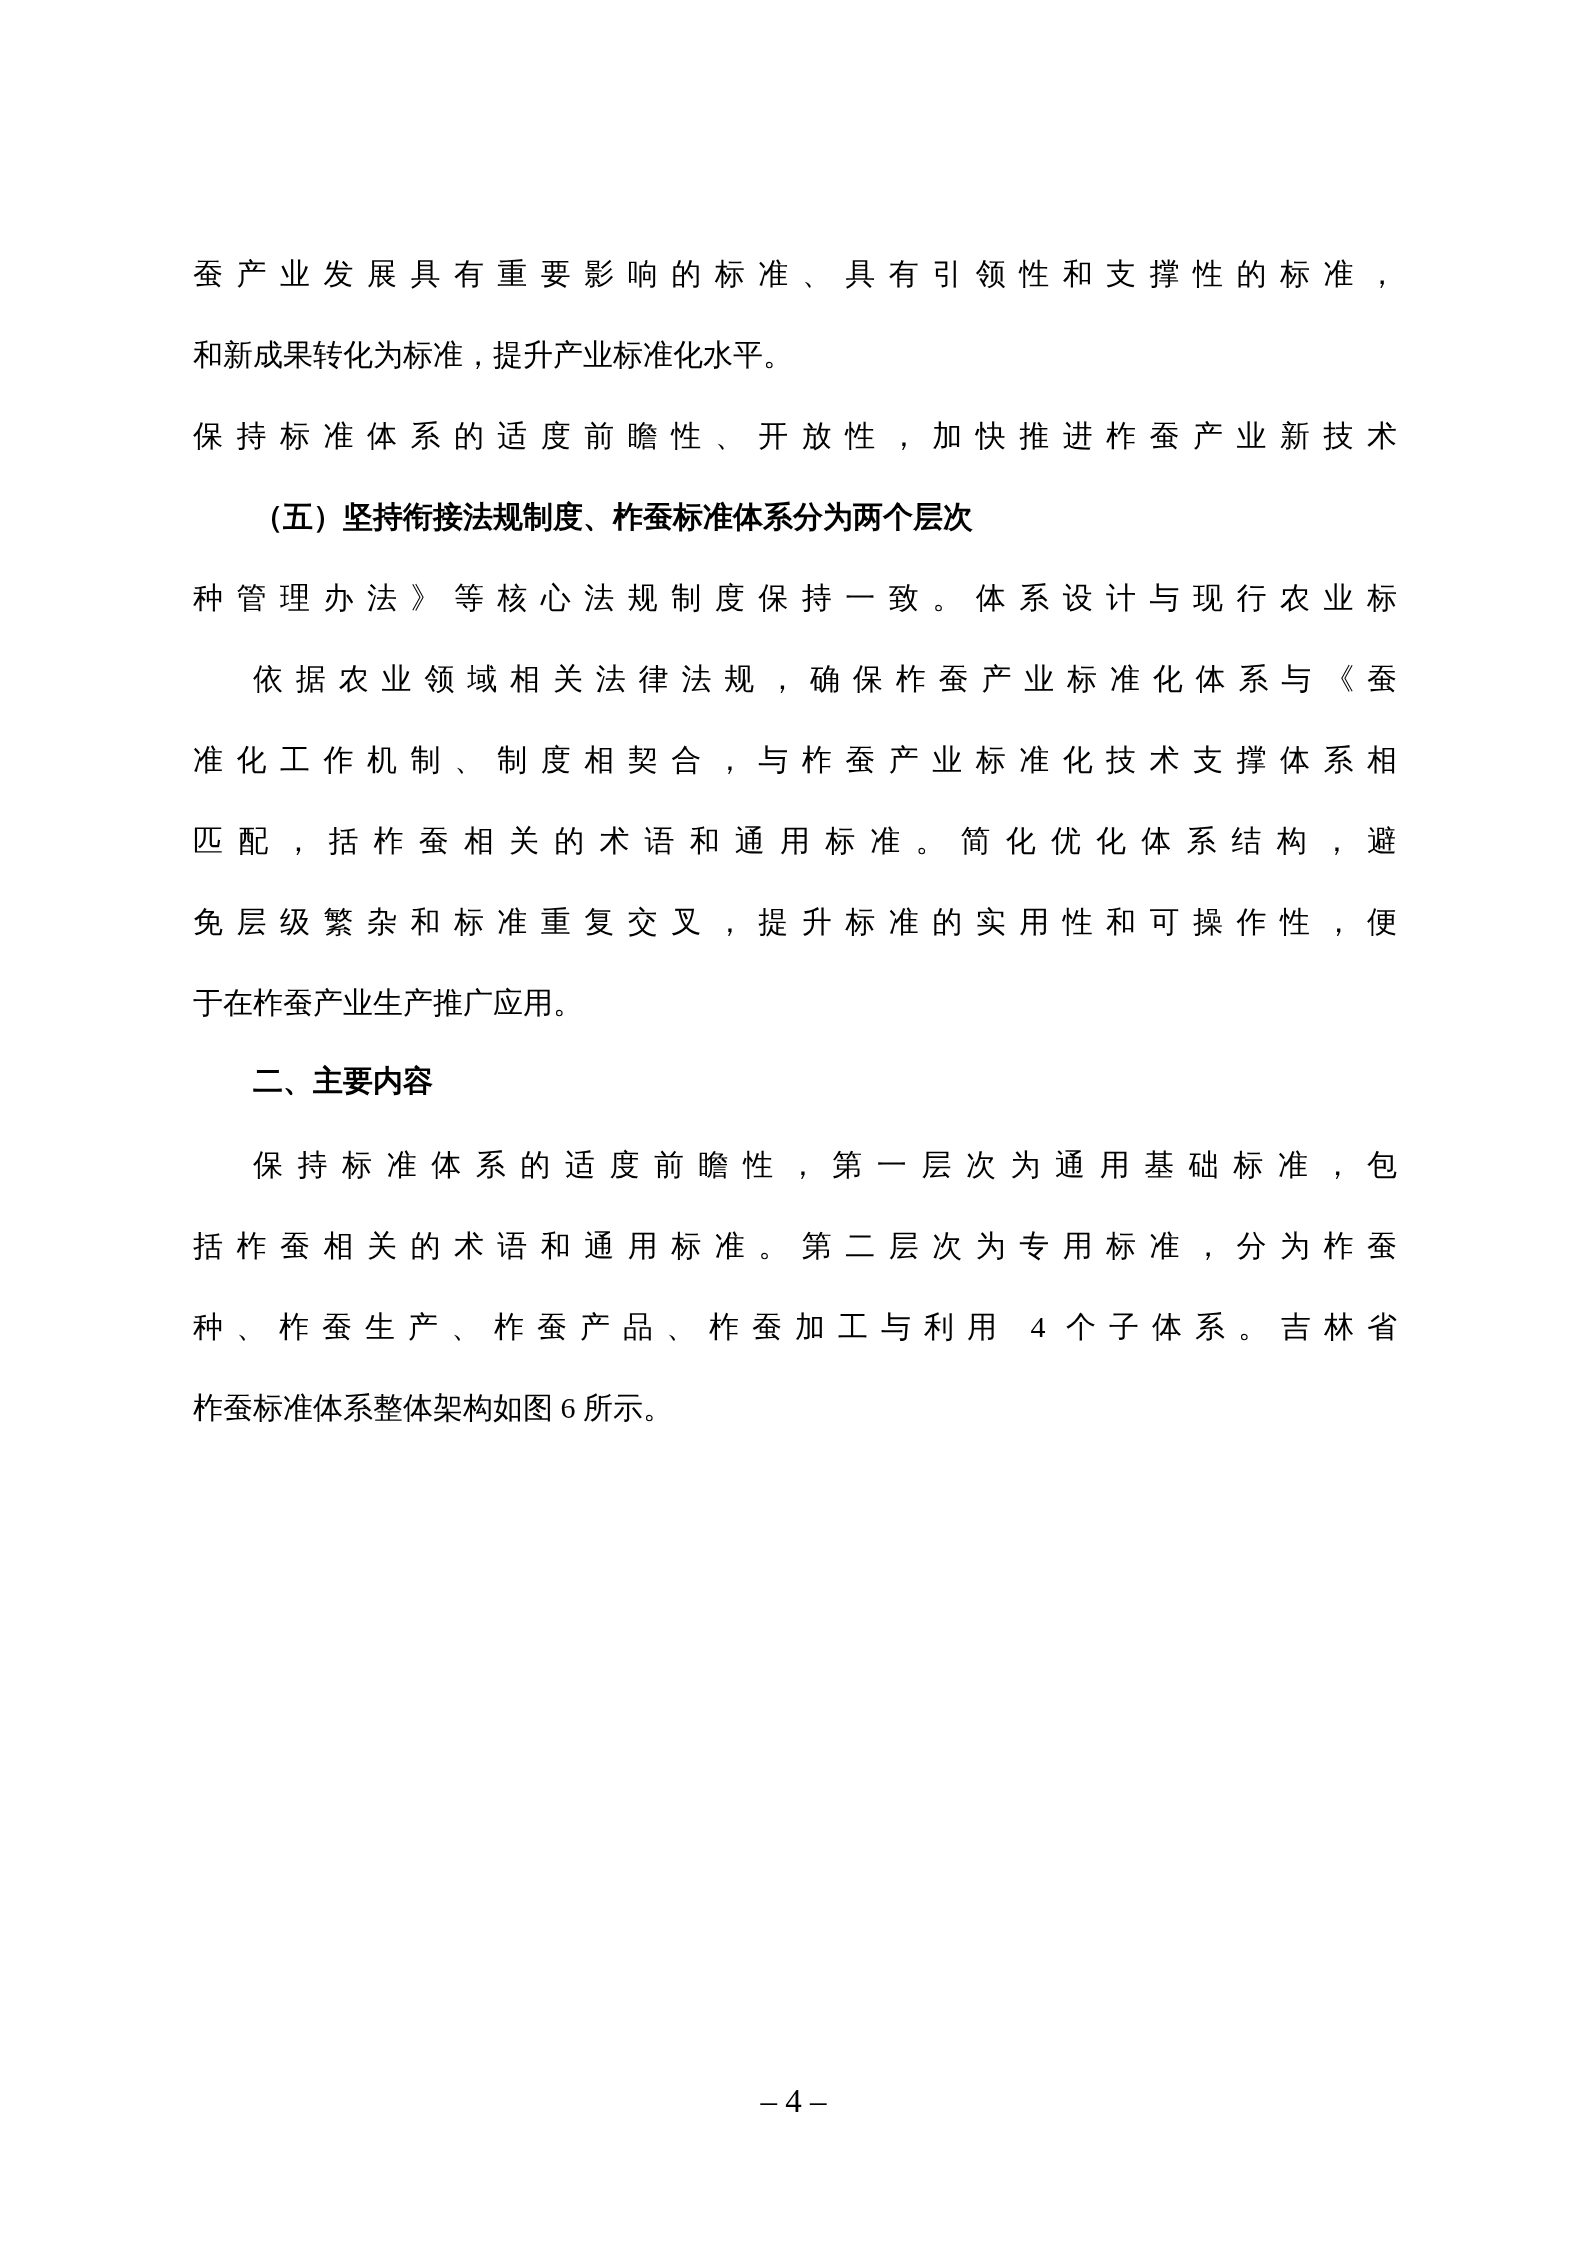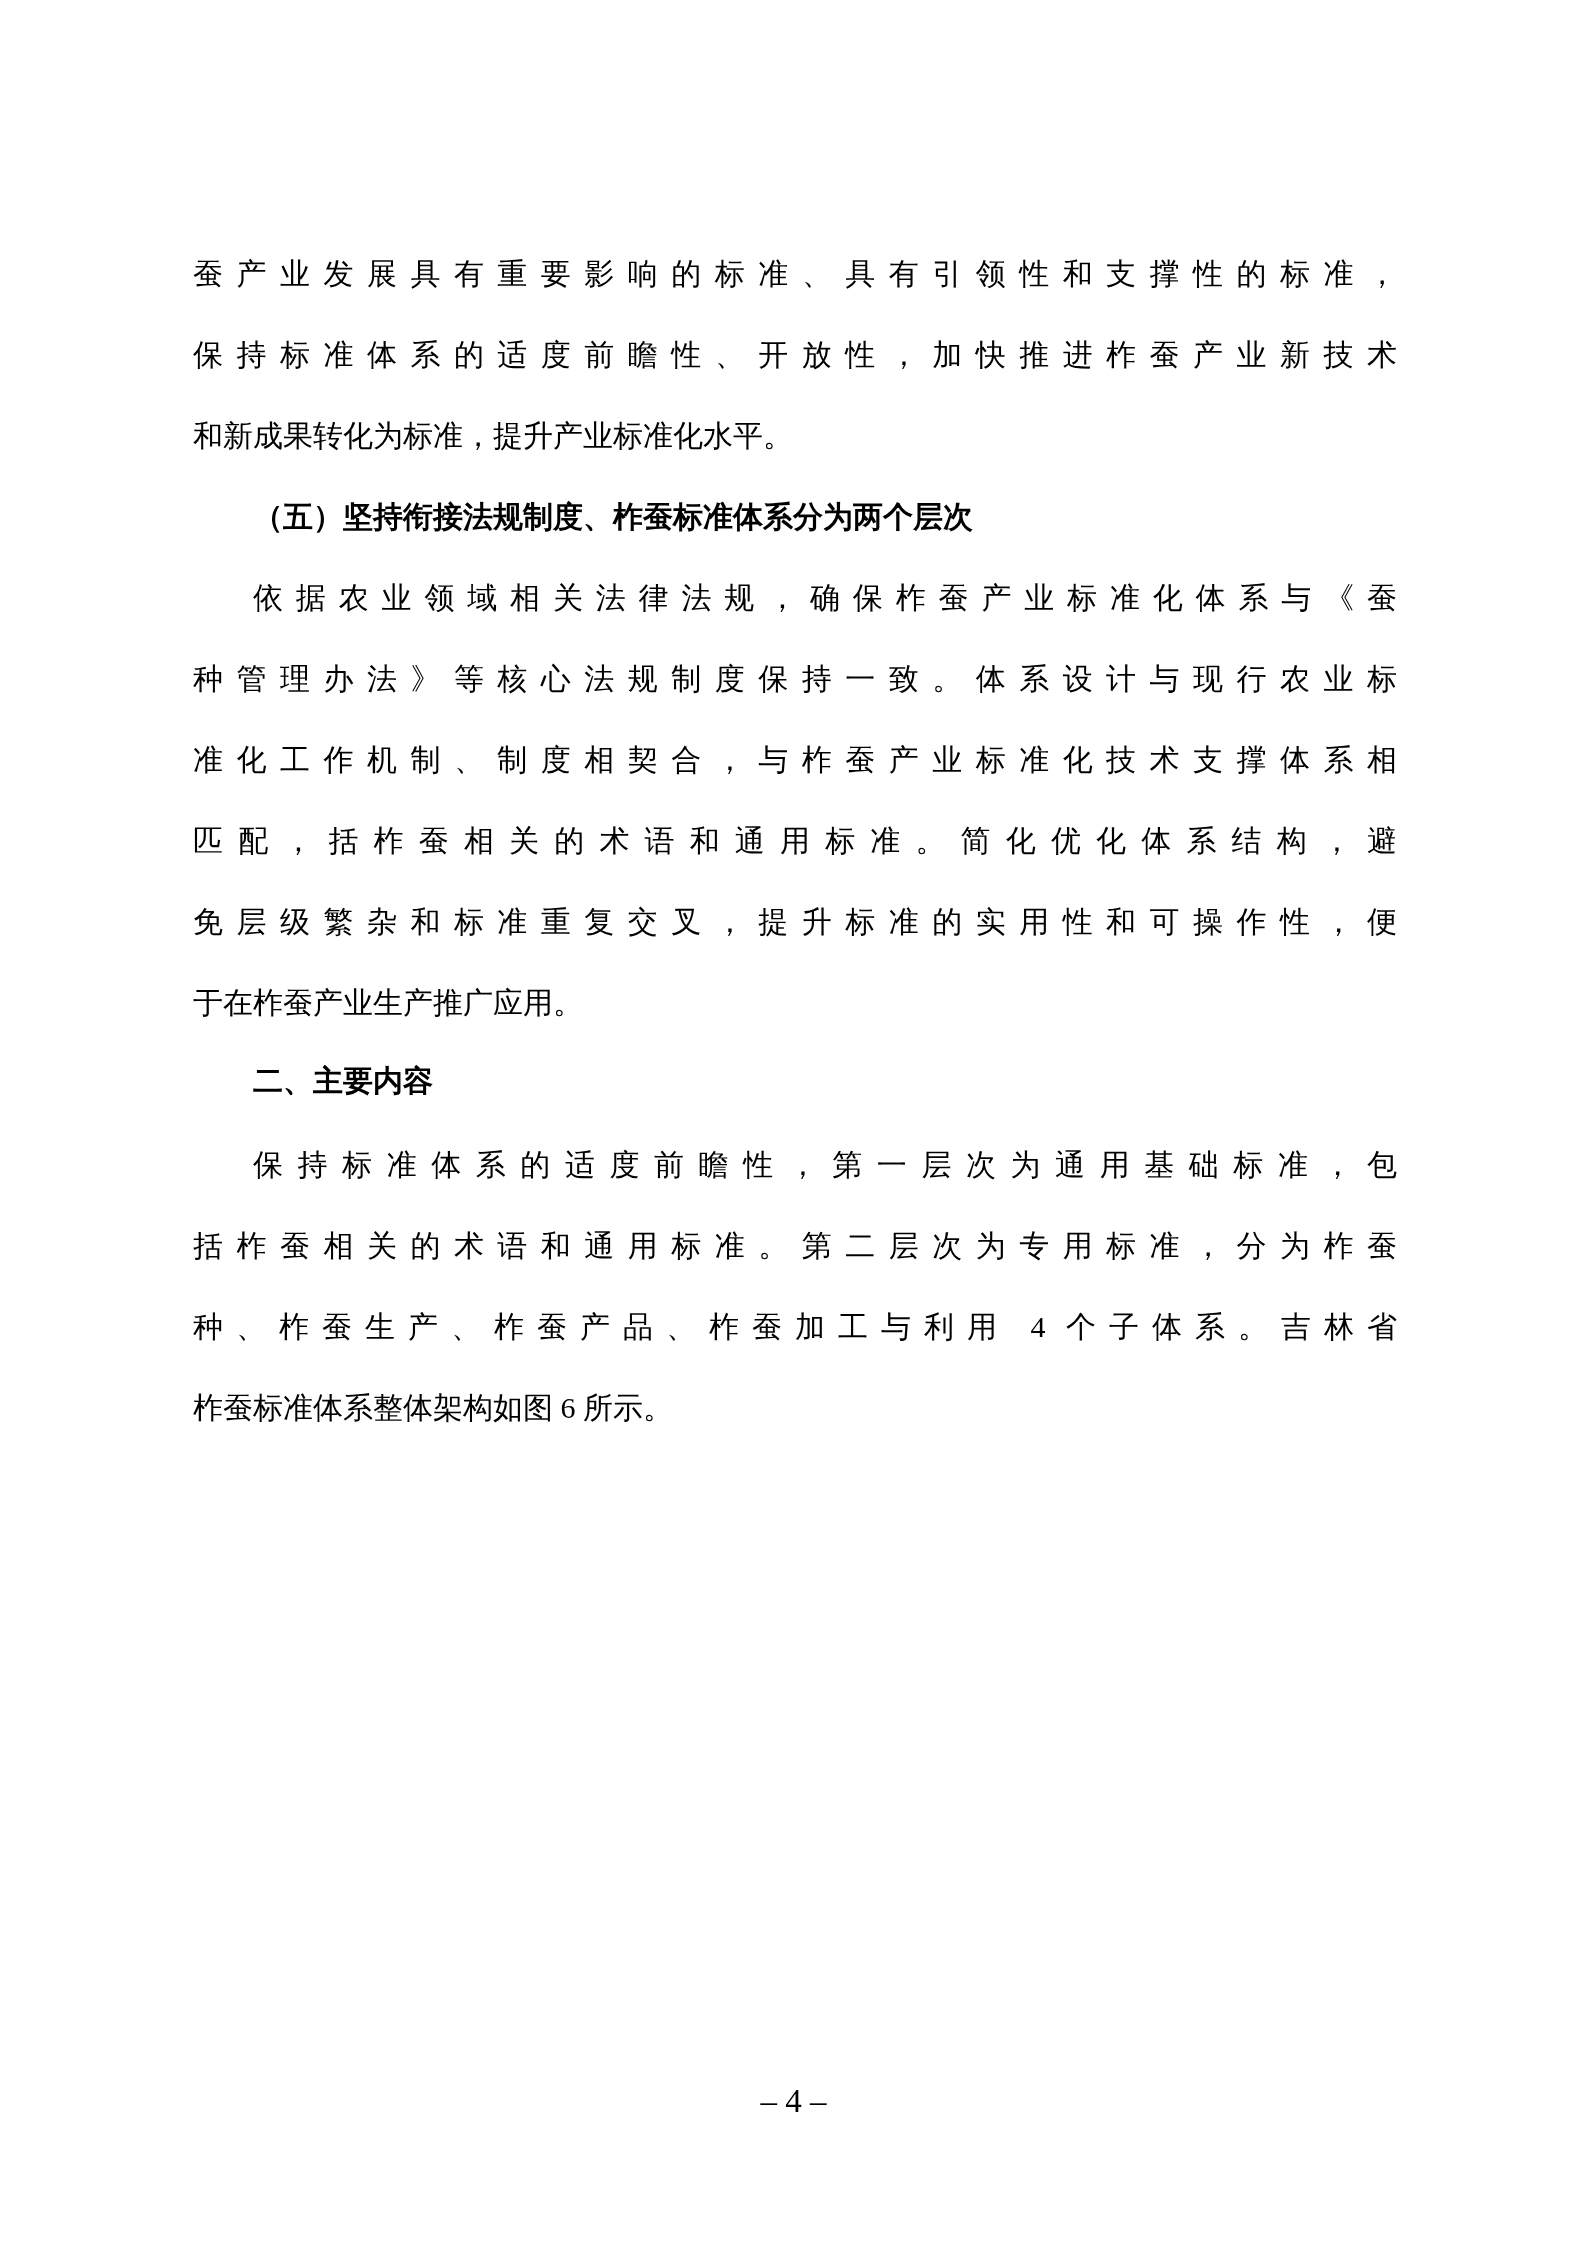--- a/index.html
+++ b/index.html
@@ -64,29 +64,29 @@
   }
 </style>
 </head>
 <body>
 
 <div class="page">
   <div class="content">
 
     <section>
       <div class="ln">蚕产业发展具有重要影响的标准、具有引领性和支撑性的标准，</div>
+      <div class="ln ln-end">和新成果转化为标准，提升产业标准化水平。</div>
       <div class="ln">保持标准体系的适度前瞻性、开放性，加快推进柞蚕产业新技术</div>
-      <div class="ln ln-end">和新成果转化为标准，提升产业标准化水平。</div>
     </section>
 
     <div class="h-kai">（五）坚持衔接法规制度、柞蚕标准体系分为两个层次</div>
 
     <section>
+      <div class="ln">种管理办法》等核心法规制度保持一致。体系设计与现行农业标</div>
       <div class="ln ln-ind">依据农业领域相关法律法规，确保柞蚕产业标准化体系与《蚕</div>
-      <div class="ln">种管理办法》等核心法规制度保持一致。体系设计与现行农业标</div>
       <div class="ln">准化工作机制、制度相契合，与柞蚕产业标准化技术支撑体系相</div>
       <div class="ln">匹配，括柞蚕相关的术语和通用标准。简化优化体系结构，避</div>
       <div class="ln">免层级繁杂和标准重复交叉，提升标准的实用性和可操作性，便</div>
       <div class="ln ln-end">于在柞蚕产业生产推广应用。</div>
     </section>
 
     <div class="h-hei">二、主要内容</div>
 
     <section>
       <div class="ln ln-ind">保持标准体系的适度前瞻性，第一层次为通用基础标准，包</div>

